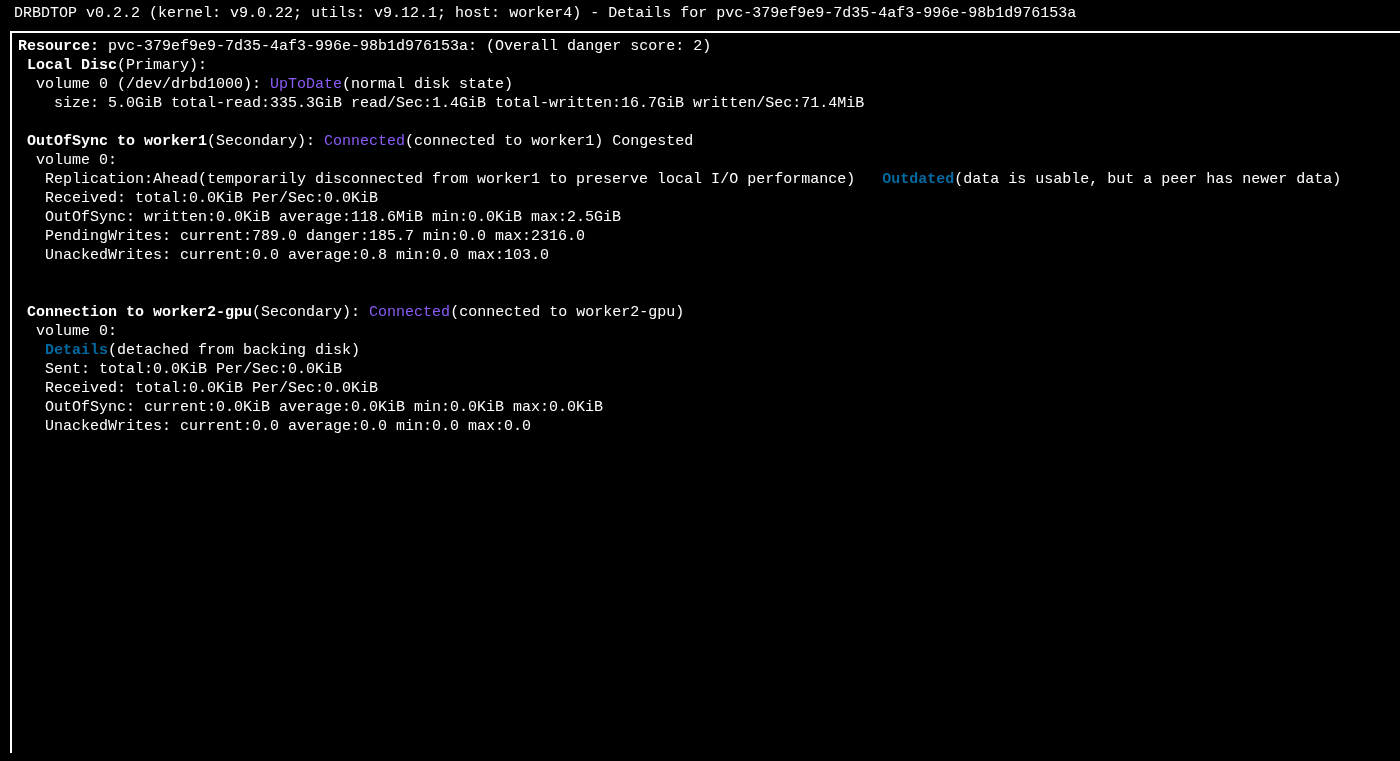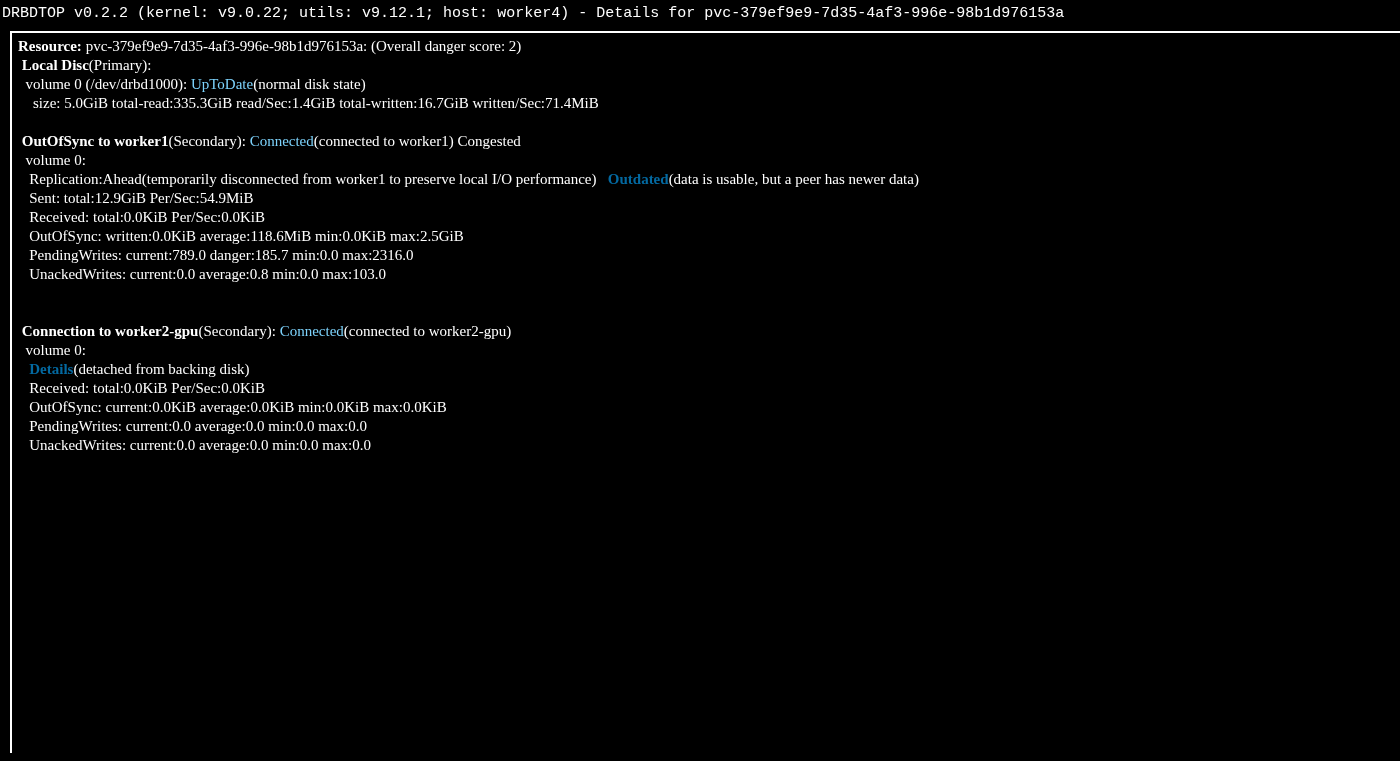--- a/index.html
+++ b/index.html
@@ -11,21 +11,21 @@
     font-size: 15px;
     line-height: 19px;
     width: 1400px;
     height: 761px;
     overflow: hidden;
   }
   .screen {
     padding: 0;
   }
   .header-line {
-    padding: 4px 2px 0 2px;
+    padding: 4px 2px 0 14px;
     white-space: pre;
   }
   .body-region {
     position: relative;
     margin-top: 8px;
   }
   .box-top {
     border-top: 2px solid #fff;
     margin-left: 10px;
     margin-right: 0px;
@@ -38,27 +38,26 @@
     bottom: 0;
     width: 2px;
     background: #fff;
   }
   .content {
     position: relative;
     padding: 4px 6px 0 18px;
     height: 720px;
     box-sizing: border-box;
     overflow: hidden;
-    font-family: Liberation Serif, serif;
   }
   .row {
     white-space: pre;
   }
   .b { font-weight: bold; }
-  .g { color: #7dd3fc; }
+  .g { color: #8b5cf6; }
   .r { color: #0369a1; font-weight: bold; }
 </style>
 </head>
 <body>
 
 <div class="screen">
 
   <div class="header-line"><span>DRBDTOP</span> <span>v0.2.2</span> (kernel: <span>v9.0.22</span>; utils: <span>v9.12.1</span>; host: <span>worker4</span>) - Details for <span>pvc-379ef9e9-7d35-4af3-996e-98b1d976153a</span></div>
 
   <div class="body-region">
@@ -76,35 +75,34 @@
       <div class="row">    <span>size: 5.0GiB total-read:335.3GiB read/Sec:1.4GiB total-written:16.7GiB written/Sec:71.4MiB</span></div>
 
       <div class="row"> </div>
 
       <div class="row"> <span class="b">OutOfSync to worker1</span><span>(Secondary):</span> <span class="g">Connected</span><span>(connected to worker1)</span> <span>Congested</span></div>
 
       <div class="row">  <span>volume 0:</span></div>
 
       <div class="row">   <span>Replication:Ahead(temporarily disconnected from worker1 to preserve local I/O performance)</span>   <span class="r">Outdated</span><span>(data is usable, but a peer has newer data)</span></div>
 
-      <div class="row">   <span>Sent: total:12.9GiB Per/Sec:54.9MiB</span></div>
       <div class="row">   <span>Received: total:0.0KiB Per/Sec:0.0KiB</span></div>
       <div class="row">   <span>OutOfSync: written:0.0KiB average:118.6MiB min:0.0KiB max:2.5GiB</span></div>
       <div class="row">   <span>PendingWrites: current:789.0 danger:185.7 min:0.0 max:2316.0</span></div>
       <div class="row">   <span>UnackedWrites: current:0.0 average:0.8 min:0.0 max:103.0</span></div>
 
       <div class="row"> </div>
       <div class="row"> </div>
 
       <div class="row"> <span class="b">Connection to worker2-gpu</span><span>(Secondary):</span> <span class="g">Connected</span><span>(connected to worker2-gpu)</span></div>
 
       <div class="row">  <span>volume 0:</span></div>
 
       <div class="row">   <span class="r">Details</span><span>(detached from backing disk)</span></div>
 
+      <div class="row">   <span>Sent: total:0.0KiB Per/Sec:0.0KiB</span></div>
       <div class="row">   <span>Received: total:0.0KiB Per/Sec:0.0KiB</span></div>
       <div class="row">   <span>OutOfSync: current:0.0KiB average:0.0KiB min:0.0KiB max:0.0KiB</span></div>
-      <div class="row">   <span>PendingWrites: current:0.0 average:0.0 min:0.0 max:0.0</span></div>
       <div class="row">   <span>UnackedWrites: current:0.0 average:0.0 min:0.0 max:0.0</span></div>
 
     </div>
   </div>
 </div>
 
 </body></html>

